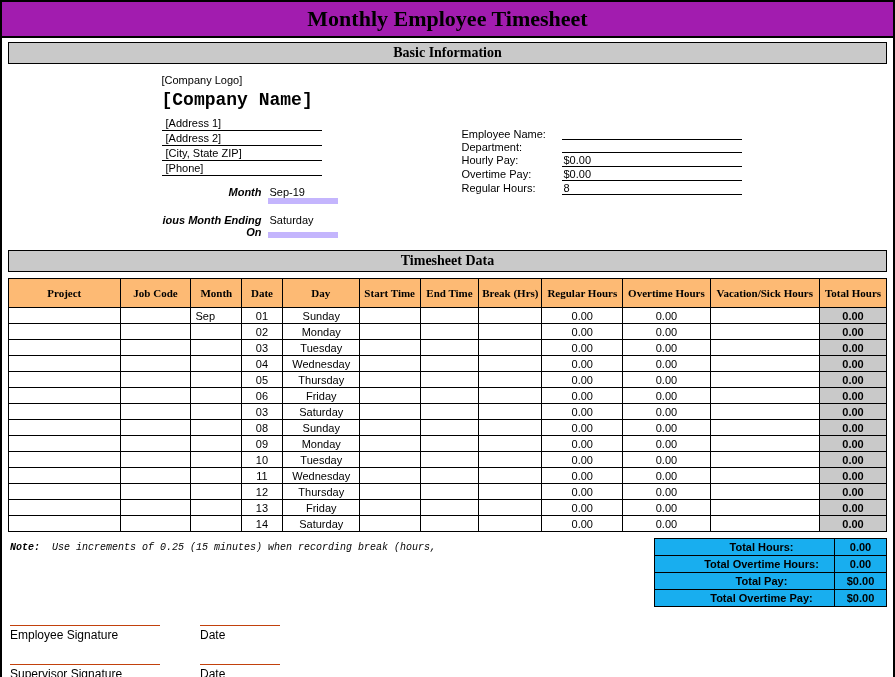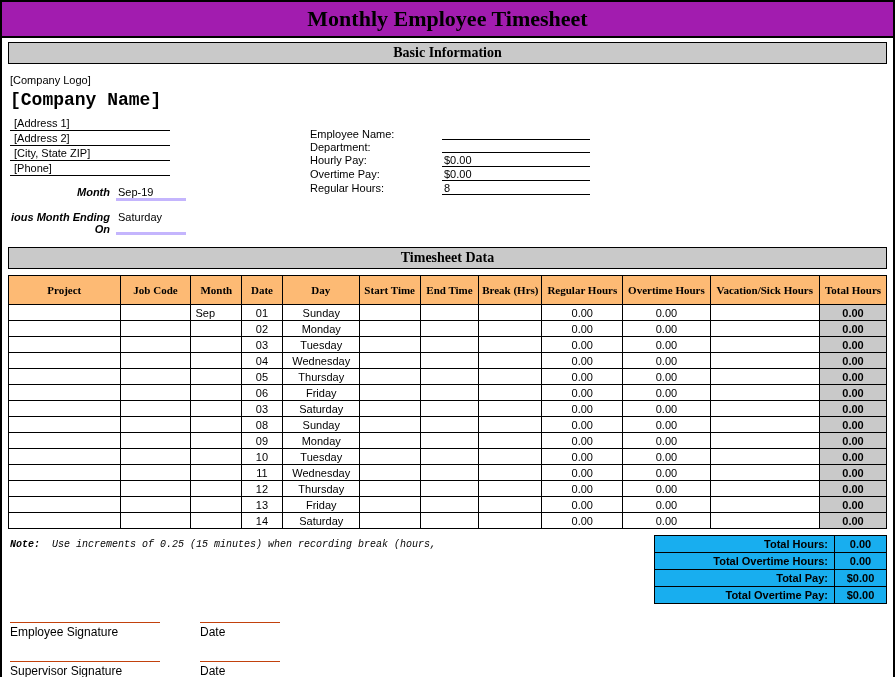--- a/index.html
+++ b/index.html
@@ -1,44 +1,44 @@
 <!DOCTYPE html>
 <html><head>
 <meta charset="utf-8">
 <style>
   * { box-sizing: border-box; margin: 0; padding: 0; }
   body { font-family: Arial, sans-serif; font-size: 11px; background: #fff; width: 895px; }
   .outer { border: 2px solid #000; }
   .title-bar { background: #a21caf; text-align: center; font-family: "Times New Roman", serif; font-weight: bold; font-size: 22px; padding: 4px 0; border-bottom: 2px solid #000; }
   .section-bar { background: #c9c9c9; text-align: center; font-family: "Times New Roman", serif; font-weight: bold; font-size: 14px; padding: 2px 0; border: 1px solid #000; margin: 4px 6px; }
-  .basic-info { display: flex; justify-content: flex-start; padding: 4px 8px 8px 8px; }
+  .basic-info { display: flex; justify-content: center; padding: 4px 8px 8px 8px; margin-left: 8px; }
   .left-info { width: 300px; }
   .logo-ph { font-size: 11px; padding: 2px 0; }
   .co-name { font-family: Liberation Mono, monospace; font-weight: bold; font-size: 18px; padding: 2px 0 6px 0; }
   .addr-line { border-bottom: 1px solid #000; padding: 1px 4px; width: 160px; font-size: 11px; }
   .month-row { display: flex; margin-top: 10px; }
   .month-label { width: 106px; text-align: right; font-style: italic; font-weight: bold; padding-right: 6px; font-size: 11px; }
-  .month-val { border-bottom: 3px solid #c4b5fd; width: 70px; font-size: 11px; padding-left: 2px; }
+  .month-val { border-bottom: 6px solid #c4b5fd; width: 70px; font-size: 11px; padding-left: 2px; }
   .right-info { margin-top: 56px; width: 280px; font-size: 11px; }
-  .r-row { display: flex; margin-bottom: 1px; gap: 32px; }
+  .r-row { display: flex; margin-bottom: 1px; }
   .r-label { width: 100px; }
   .r-val { border-bottom: 1px solid #000; flex: 1; padding-left: 2px; }
   .timesheet-wrap { padding: 0 6px; }
   table.ts { width: 100%; border-collapse: collapse; table-layout: fixed; margin-top: 6px; }
   table.ts th { background: #fdba74; border: 1px solid #000; font-family: "Times New Roman", serif; font-weight: bold; font-size: 11px; padding: 8px 2px; text-align: center; }
   table.ts td { border: 1px solid #000; font-size: 11px; padding: 1px 3px; height: 16px; text-align: center; }
   table.ts td.month-cell { text-align: left; padding-left: 4px; }
   table.ts td.day-cell { text-align: center; padding-left: 4px; }
   table.ts td.num { text-align: center; }
   table.ts td.total-cell { background: #c9c9c9; font-weight: bold; }
   .last-ts-row td { border-bottom: 2px solid #0a6b3a; }
   .note { font-style: italic; font-size: 10px; padding: 10px 8px 2px 8px; }
   .summary { float: right; margin: 6px 6px 0 0; border-collapse: collapse; }
   .summary td { border: 1px solid #000; font-size: 11px; padding: 2px 6px; background: #18aeef; font-weight: bold; }
-  .summary td.sum-label { text-align: right; width: 180px; padding-left: 40px; }
+  .summary td.sum-label { text-align: center; width: 180px; padding-left: 40px; }
   .summary td.sum-val { text-align: center; width: 52px; }
   .sig-block { clear: both; padding: 18px 8px 8px 8px; }
   .sig-row { display: flex; gap: 40px; margin-bottom: 22px; }
   .sig-line { border-top: 1px solid #c2410c; width: 150px; font-size: 12px; padding-top: 2px; }
   .sig-line.date { width: 80px; }
 </style>
 </head>
 <body>
 
 <div class="outer">

